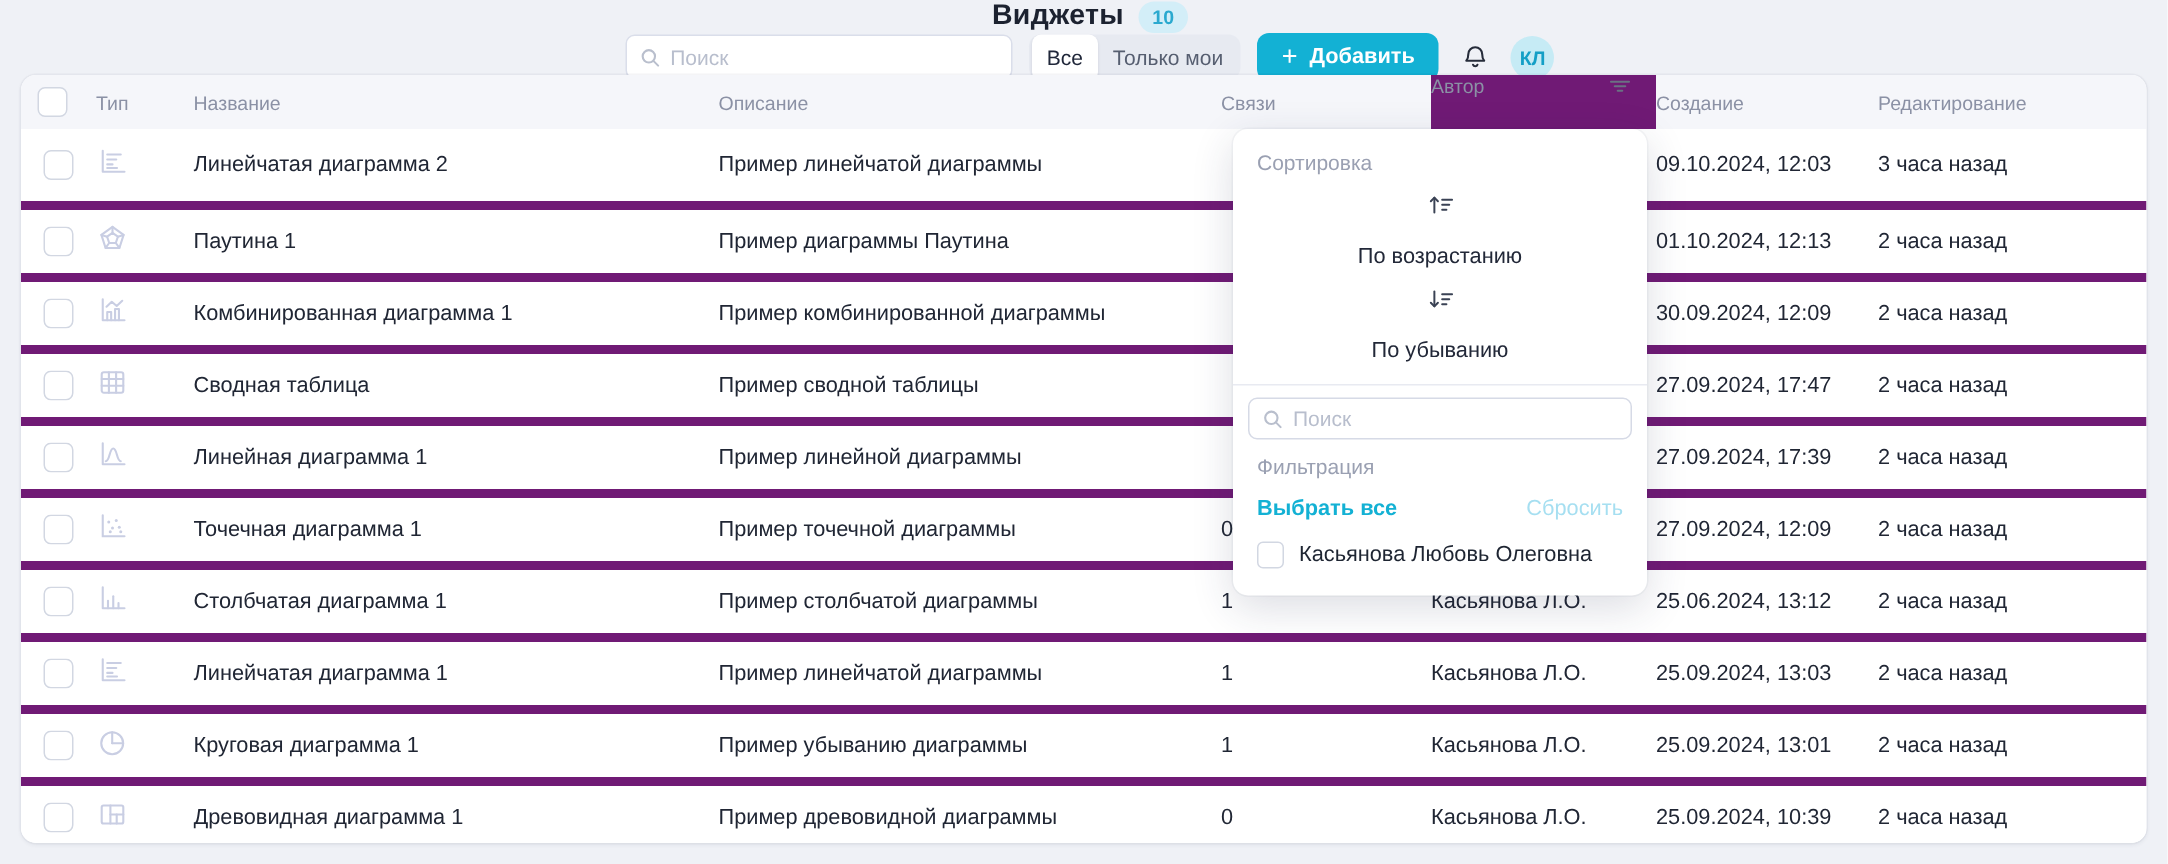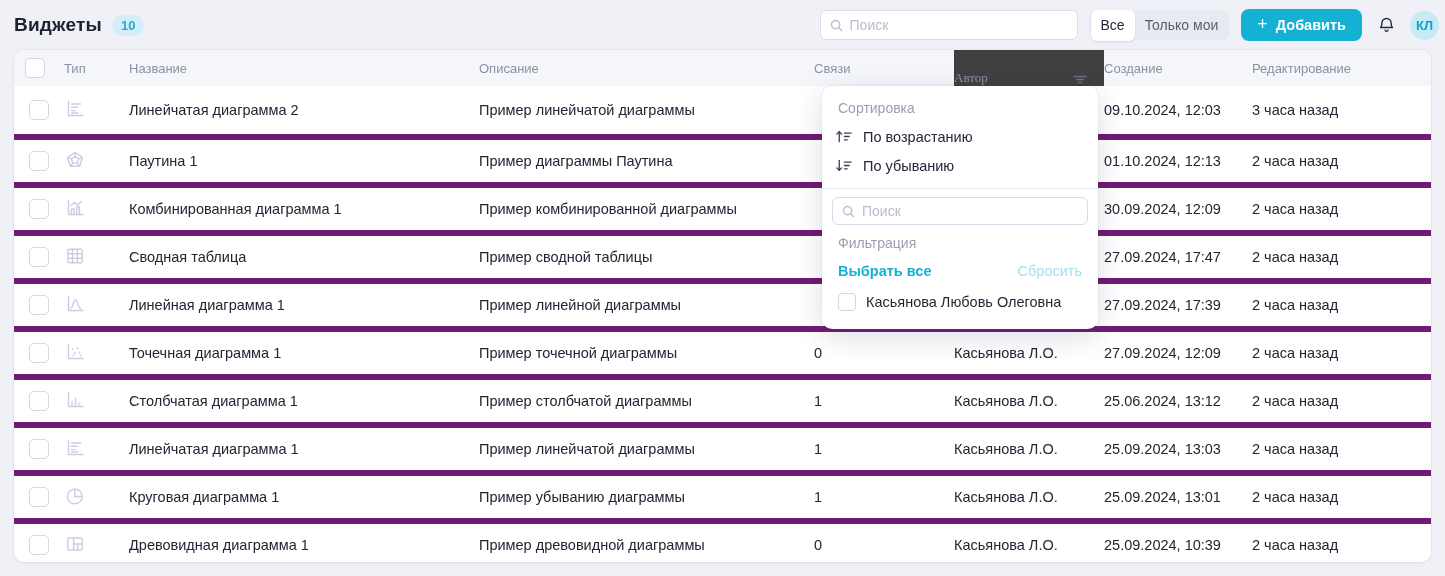--- a/index.html
+++ b/index.html
@@ -8,21 +8,21 @@
     font-family:"Liberation Sans", sans-serif;
     background:#eff1f6;
     color:#1e2532;
     position:relative;
   }
   .app { position:relative; width:1445px; height:576px; }
 
   
   .topbar {
     height:50px; display:flex; align-items:center;
-    justify-content:space-between; padding:0 6px 0 14px;
+    justify-content:space-between; padding:0 6px 0 14px;flex-direction:column;
   }
   .topbar-left { display:flex; align-items:center; gap:10px; }
   .page-title { font-size:19px; font-weight:bold; color:#1c2230; letter-spacing:.2px; }
   .count-badge {
     background:#d3eef8; color:#2aa9cf; font-size:13px;
     padding:3px 9px; border-radius:12px; font-weight:bold;
   }
   .topbar-right { display:flex; align-items:center; gap:11px; }
   .search-box {
     width:258px; height:30px; background:#fff; border:1px solid #dadeea;
@@ -64,44 +64,44 @@
     box-shadow:0 1px 3px rgba(30,40,70,.07), 0 0 0 1px rgba(30,40,70,.03);
   }
   .trow, .thead {
     display:grid;
     grid-template-columns:50px 65px 350px 335px 140px 150px 148px 1fr;
     align-items:center;
   }
   .thead { height:36px; background:#f5f6fa; color:#8b91a5; font-size:13px; }
   .thead .cell { padding-right:8px; }
   .thead .c-author {
-    background:#404040; height:36px; display:flex; align-items:flex-end;
-    justify-content:space-between; padding-right:16px;font-family:Liberation Serif, serif;
+    background:#701a75; height:36px; display:flex; align-items:flex-start;
+    justify-content:space-between; padding-right:16px;
   }
   .trow { height:48px; border-top:6px solid #701a75; font-size:14.5px; color:#202634; background:#fff; }
   .trow:first-child { border-top:none; }
   .c-check { display:flex; justify-content:center; }
   .checkbox {
     width:20px; height:20px; border:1.5px solid #d2d7e2; border-radius:5px;
     background:#fff; display:inline-block; cursor:pointer;
   }
   .type-icon { display:inline-flex; width:22px; height:22px; }
   .cell { overflow:hidden; white-space:nowrap; text-overflow:ellipsis; }
 
   
   .popover {
     position:absolute; left:822px; top:86px; width:276px;
     background:#fff; border-radius:10px; z-index:10;
     box-shadow:0 8px 28px rgba(35,45,80,.16), 0 0 0 1px rgba(35,45,80,.04);
     padding:14px 0 14px 0; font-size:14.5px;
   }
   .pop-label { color:#9aa0b2; padding:0 16px; margin-bottom:6px; font-size:14px; }
   .pop-item {
-    display:flex; align-items:center; gap:10px; padding:6px 12px;
-    color:#222838; cursor:pointer;
+    display:flex; align-items:center; gap:18px; padding:6px 12px;
+    color:#222838; cursor:pointer;flex-direction:column;
   }
   .pop-divider { border-top:1px solid #e8eaf1; margin:8px 0 0 0; }
   .pop-search {
     margin:8px 10px 10px 10px; height:28px; border:1px solid #d6dae6; border-radius:6px;
     display:flex; align-items:center; gap:6px; padding:0 8px; background:#fff;
   }
   .pop-search input {
     border:none; outline:none; flex:1; font-size:14px;
     font-family:"Liberation Sans", sans-serif; color:#1e2532; background:transparent;
   }

